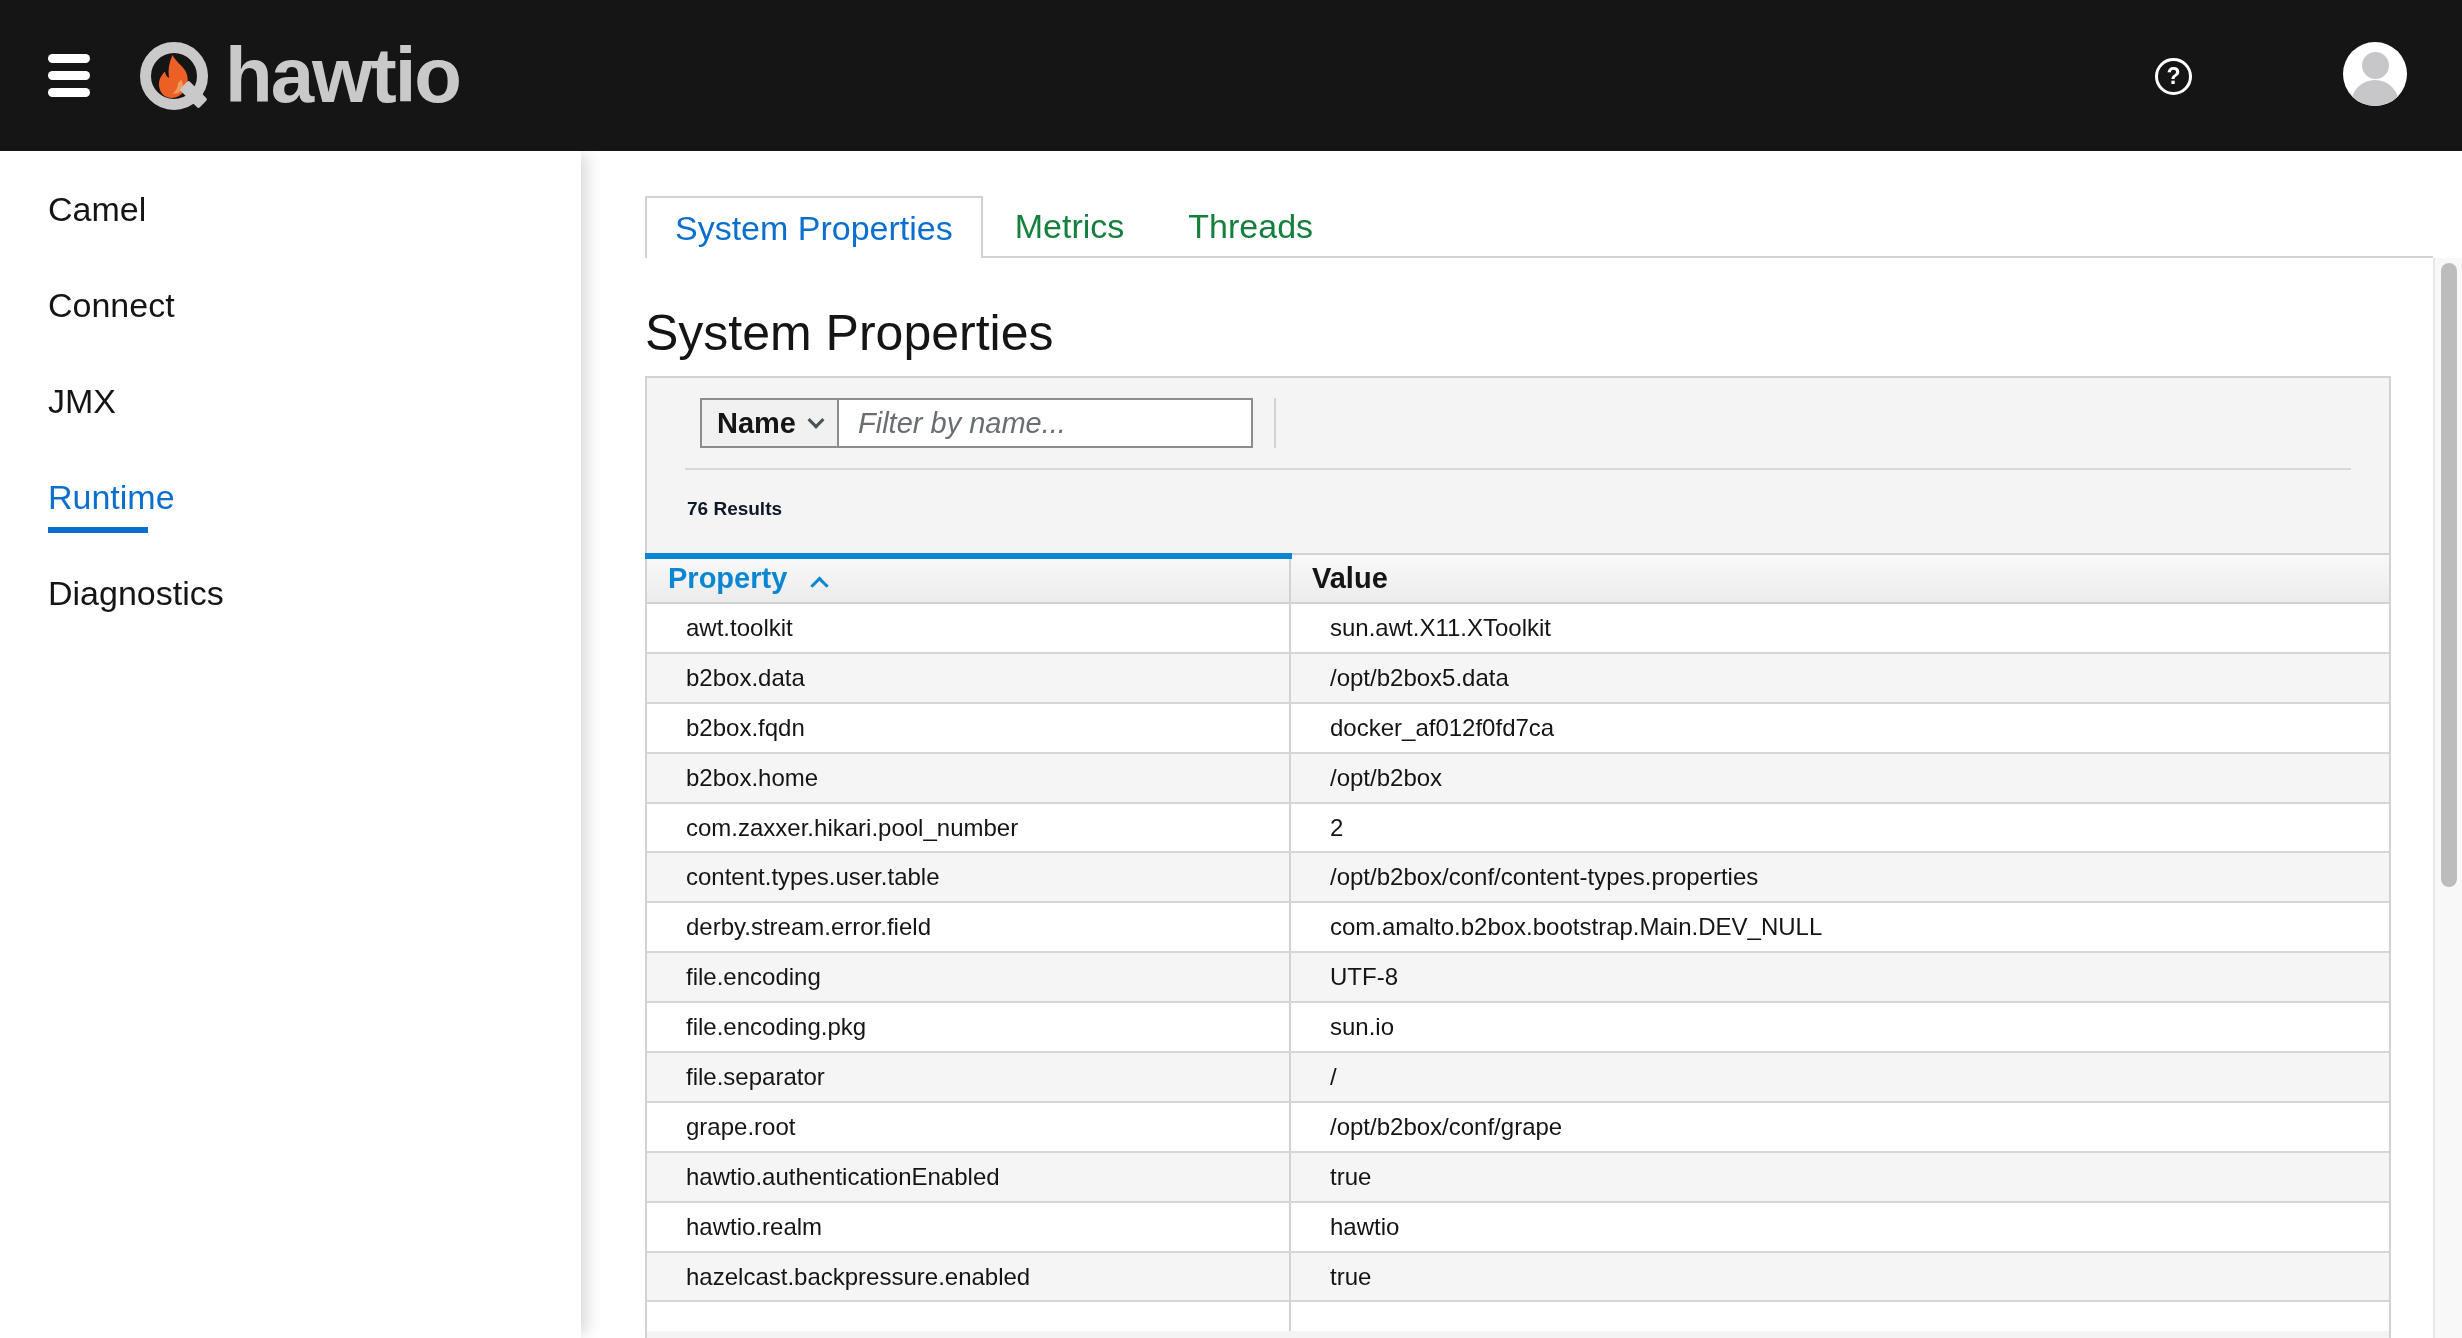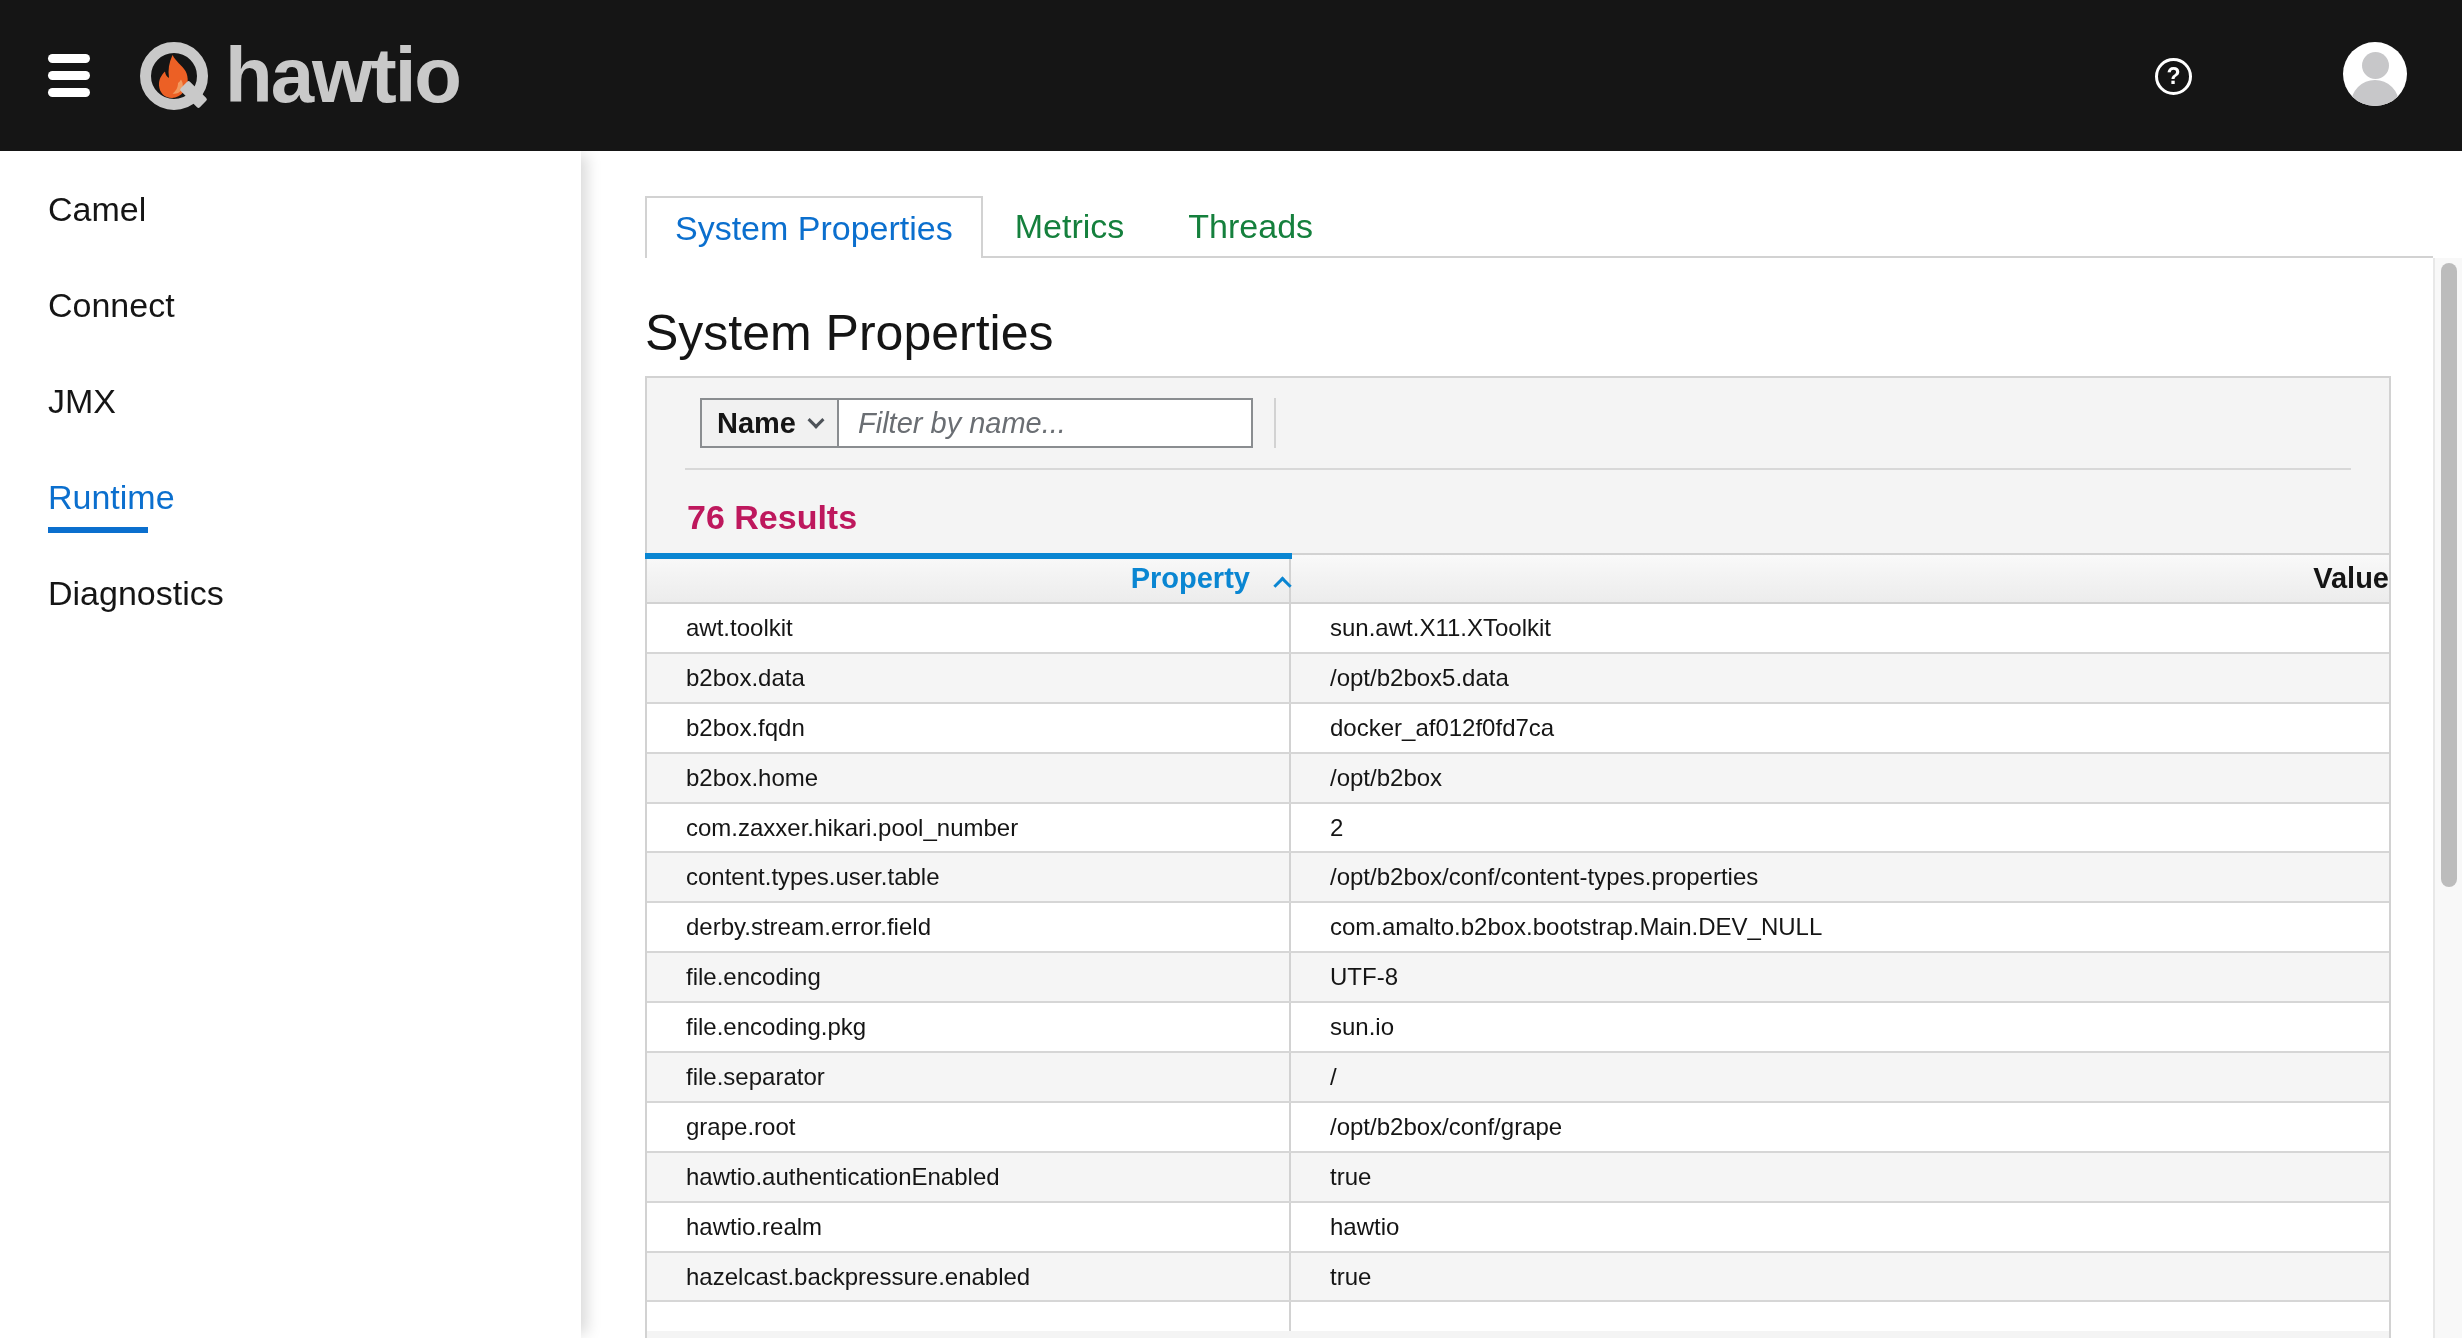--- a/index.html
+++ b/index.html
@@ -56,29 +56,29 @@
   .name-btn { height:50px; display:flex; align-items:center; gap:14px; padding:0 15px;
               background:#f1f1f1; border:2px solid #8a8d90; font-size:29px; font-weight:600;
               color:#151515; cursor:pointer; font-family:inherit; }
   .chev-down { width:12px; height:12px; border-right:3px solid #4d5258; border-bottom:3px solid #4d5258;
                transform:rotate(45deg) translate(-2px,-2px); }
   .filter-input { width:414px; height:50px; border:2px solid #8a8d90; border-left:none;
                   background:#fff; font-size:29px; padding:0 0 0 19px; font-family:Liberation Sans, sans-serif; outline:none; }
   .filter-input::placeholder { color:#6a6e73; font-style:italic; opacity:1; }
   .toolbar-divider { position:absolute; left:627px; top:20px; width:2px; height:50px; background:#d2d2d2; }
   .toolbar-hr { position:absolute; top:90px; left:38px; right:38px; height:2px; background:#d8d8d8; }
-  .results { position:absolute; top:120px; left:40px; font-size:34px; font-weight:bold; color:#be185d; }
+  .results { position:absolute; top:120px; left:40px; font-size:19px; font-weight:bold; color:#0f172a; }
 
   
   .table-wrap { position:absolute; top:175px; left:-2px; width:1746px;
                 border:2px solid #d2d2d2; border-bottom:none; }
   .blue-bar { position:absolute; top:-2px; left:-2px; width:647px; height:6px; background:#0a86d2; z-index:2; }
   table { width:100%; border-collapse:collapse; table-layout:fixed; }
   col.c-prop { width:643px; }
-  thead th { height:48px; text-align:right; padding-left:21px; font-size:29px; font-weight:600;
+  thead th { height:48px; text-align:left; padding-left:21px; font-size:29px; font-weight:600;
              background:linear-gradient(#f9f9f9,#ececec); border-bottom:2px solid #d2d2d2;
              color:#151515; cursor:pointer; }
   thead th.prop { color:#0a86d2; }
   .sort-caret { display:inline-block; width:13px; height:13px; margin-left:18px;
                 border-left:3px solid #0a86d2; border-top:3px solid #0a86d2;
                 transform:rotate(45deg) translate(3px,3px); }
   tbody td { height:49.9px; padding-left:39px; font-size:24px; color:#151515;
              background:#fff; border-bottom:2px solid #d6d6d6; overflow:hidden; white-space:nowrap; }
   tbody tr:nth-child(even) td { background:#f5f5f5; }
   td.val, th.val { border-left:2px solid #d2d2d2; }

